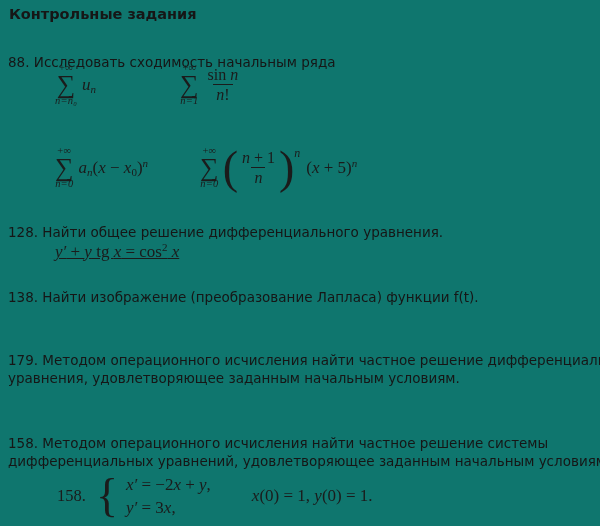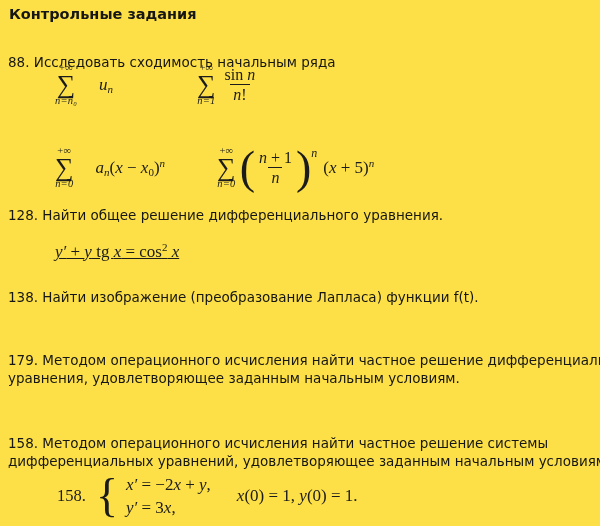--- a/index.html
+++ b/index.html
@@ -1,37 +1,37 @@
 <!DOCTYPE html>
 <html><head>
 <meta charset="utf-8">
 <style>
   * { margin:0; padding:0; box-sizing:border-box; }
   html,body { background:#ffffff; }
   .page {
-    position:relative; width:600px; height:526px; background:#fde047;
+    position:relative; width:600px; height:526px; background:#0f766e;
     color:#161616; font-family:"DejaVu Sans","Liberation Sans",sans-serif;
     overflow:hidden;
   }
   .title { position:absolute; left:9px; top:6px; font-size:14.5px; font-weight:bold; white-space:nowrap; }
   .ptext { position:absolute; font-size:13.5px; line-height:18px; }
   .ptext .line { display:block; white-space:nowrap; }
 
   
   .math {
     position:absolute; font-family:"Liberation Serif","DejaVu Serif",serif;
     font-size:17px; color:#1b1b1b; display:flex; align-items:center; line-height:22px;
     white-space:nowrap;
   }
   .formula { display:inline-flex; align-items:center; }
   .sum { display:inline-flex; flex-direction:column; align-items:center; }
   .sum .lim { font-size:10.5px; line-height:12px; font-style:italic; letter-spacing:0.2px; }
   .sum .lim-up { font-style:normal; }
   .sum .sigma { font-size:26px; line-height:21px; font-style:normal; }
-  .sum-body { margin-left:22px; }
+  .sum-body { margin-left:5px; }
   .frac { display:inline-flex; flex-direction:column; align-items:center; font-size:16px; line-height:19px; }
   .frac .num, .frac .den { padding:0 3px;font-family:Liberation Serif, serif; }
   .frac .den { border-top:1px solid #1b1b1b; }
   .bigp { font-size:46px; line-height:0; font-style:normal; margin:0 1px; }
   .outsup { font-size:12px; font-style:italic; align-self:flex-start; margin:-3px 3px 0 -1px; }
   .tail { margin-left:3px;font-family:Liberation Serif, serif; }
 
   
   .tk-i { font-style:italic; }
   .tk-u { font-style:normal; }
@@ -39,21 +39,21 @@
   .tk-si { font-style:italic; }
   .tk-bi,.tk-bu { font-size:11px; vertical-align:-3px; line-height:0; }
   .tk-bi { font-style:italic; }
 
   
   .sys { position:absolute; display:flex; align-items:center;
          font-family:"Liberation Serif","DejaVu Serif",serif; font-size:17px; color:#1b1b1b; white-space:nowrap; }
   .sys-label { font-style:normal; margin-right:10px; font-size:16.5px; }
   .sys-brace { font-size:46px; line-height:0; margin-right:8px; font-style:normal; }
   .sys-eqs { display:flex; flex-direction:column; line-height:23px; }
-  .sys-cond { margin-left:26px; }
+  .sys-cond { margin-left:41px; }
 </style>
 </head>
 <body>
 
 <div class="page">
 
   <div class="title">Контрольные задания</div>
 
   <p class="ptext" style="left:8px; top:53px;">
     <span class="line"><span>88.</span> <span>Исследовать сходимость начальным ряда</span></span>
@@ -99,21 +99,21 @@
       <span class="frac">
         <span class="num"><span class="tk-i">n</span><span class="tk-u"> + 1</span></span>
         <span class="den"><span class="tk-i">n</span></span>
       </span>
       <span class="bigp">)</span>
       <span class="outsup">n</span>
       <span class="tail"><span class="tk-u">(</span><span class="tk-i">x</span><span class="tk-u"> + 5)</span><span class="tk-si">n</span></span>
     </span>
   </div>
 
-  <p class="ptext" style="left:8px; top:206px;">
+  <p class="ptext" style="left:8px; top:223px;">
     <span class="line"><span>128.</span> <span>Найти общее решение дифференциального уравнения.</span></span>
   </p>
   <div class="math" style="left:55px; top:241px;text-decoration:underline;">
     <span><span class="tk-i">y′</span><span class="tk-u"> + </span><span class="tk-i">y</span><span class="tk-u"> tg </span><span class="tk-i">x</span><span class="tk-u"> = cos</span><span class="tk-su">2</span><span class="tk-i"> x</span></span>
   </div>
 
   <p class="ptext" style="left:8px; top:288px;">
     <span class="line"><span>138.</span> <span>Найти изображение (преобразование Лапласа) функции f(t).</span></span>
   </p>
 

